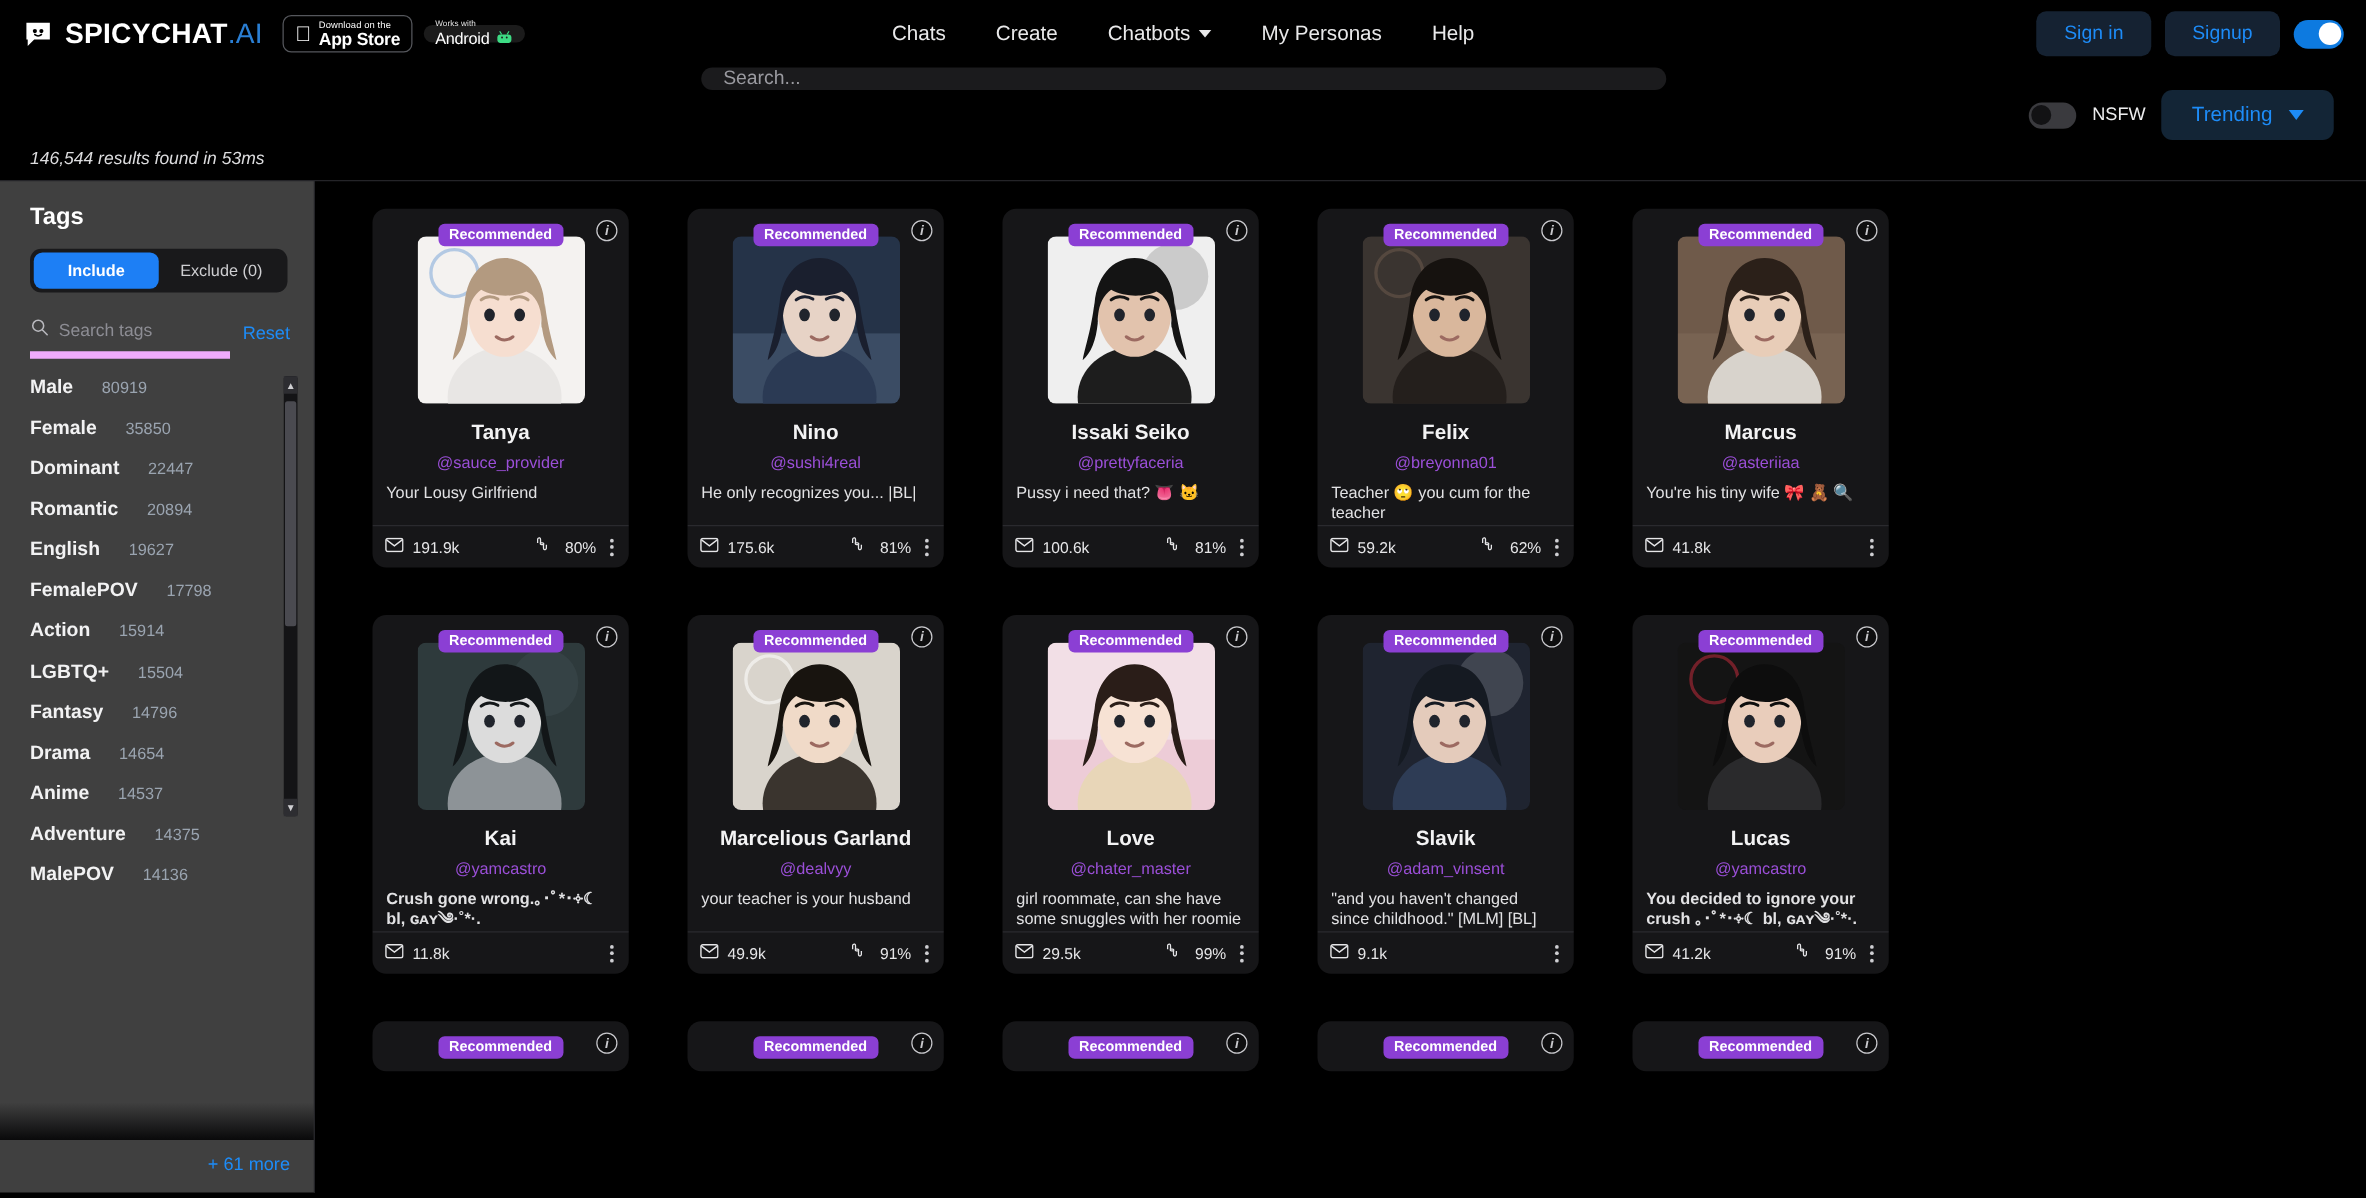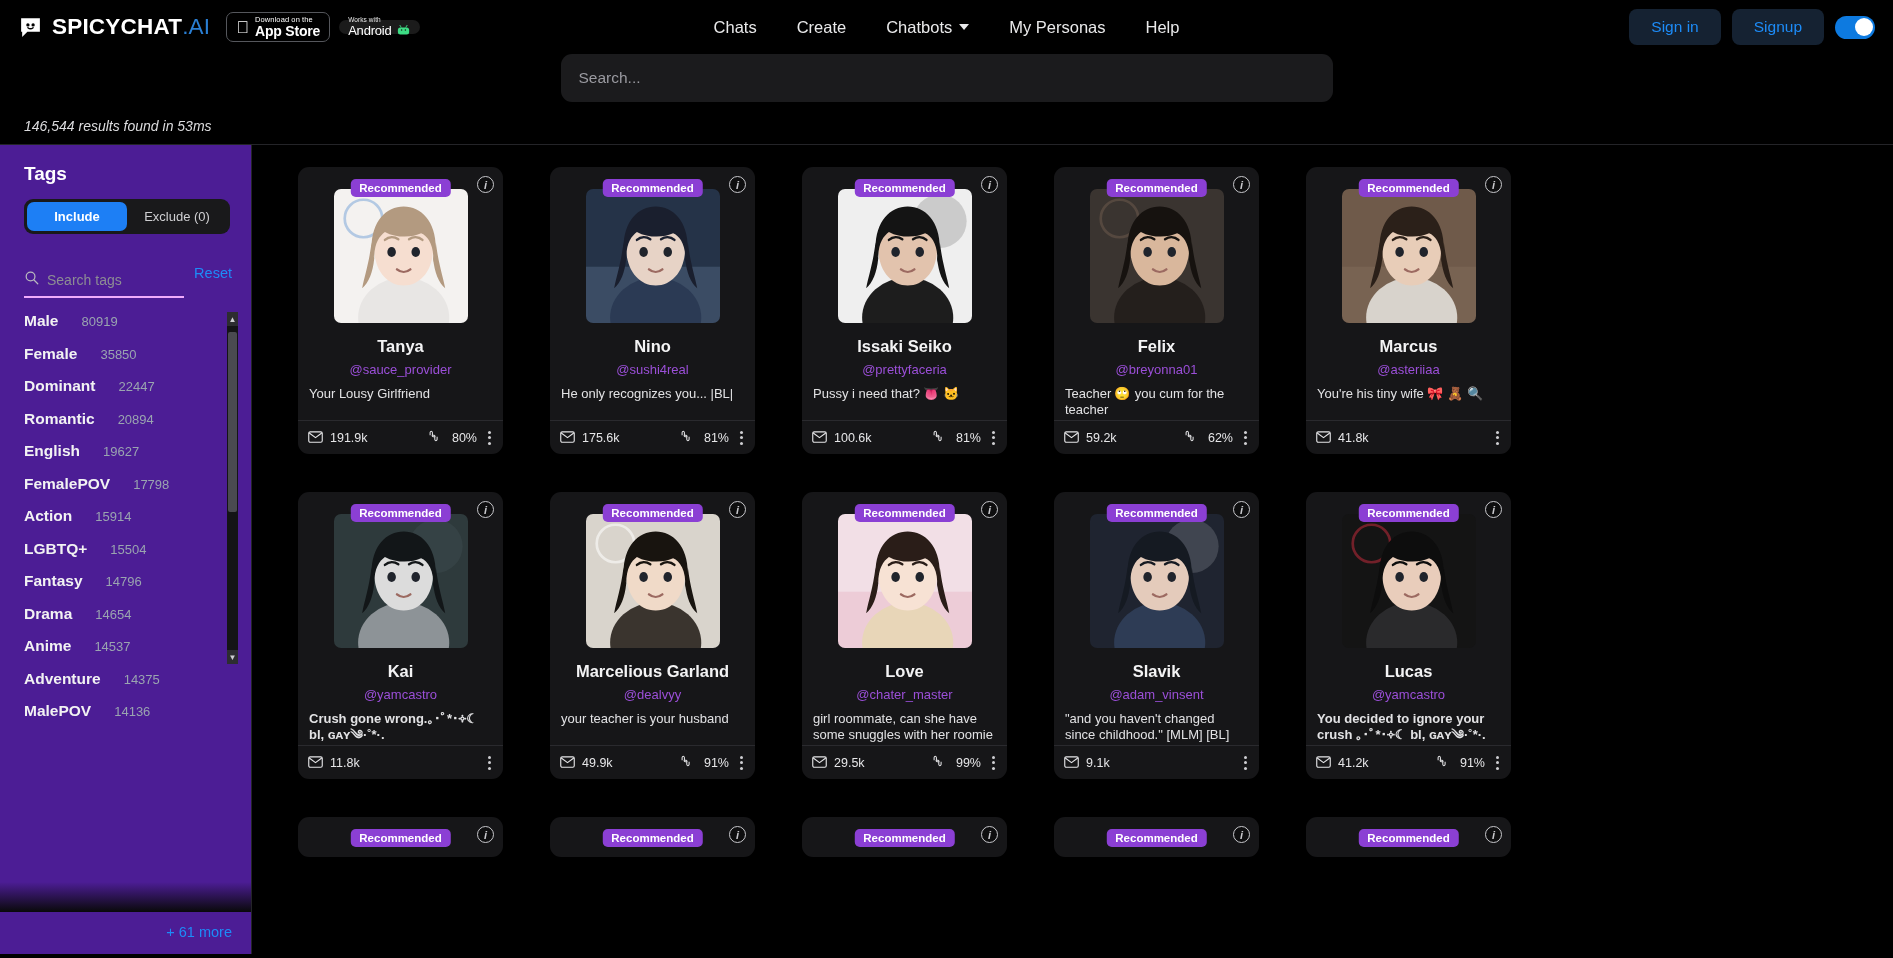--- a/index.html
+++ b/index.html
@@ -110,38 +110,38 @@
   #results-line {
     font-size:14px; font-style:italic; color:#dcdcde;
     padding: 6px 0 10px 24px;
   }
 
   
   #content { display:flex; height: calc(958px - 54px - 58px - 36px); }
 
   
   #sidebar {
-    width:252px; min-width:252px; background:#4c1d95;
+    width:252px; min-width:252px; background:#404040;
     border-top:1px solid #242428; border-right:1px solid #242428;
     padding: 18px 19px 0 24px; position:relative;
   }
   .tags-title { font-size:19px; font-weight:700; margin-bottom:14px; }
   .seg {
     display:flex; background:#19191b; border-radius:9px; padding:3px;
     width:206px; height:35px; margin-bottom:20px;
   }
   .seg-btn {
     flex:1; display:flex;align-items:center;justify-content:center;
     font-size:13px; border-radius:7px; cursor:pointer; color:#cfcfd2;
   }
   .seg-btn.active { background:#1d7ff5; color:#fff; font-weight:700; }
   .tag-search-row { display:flex; align-items:center; gap:10px; margin-bottom:3px; }
   .tag-search-box {
     flex:1; display:flex;gap:8px;
-    border-bottom:2px solid #f0abfc; padding-bottom:7px;margin-top:16px;
+    border-bottom:6px solid #f0abfc; padding-bottom:7px;
   }
   .tag-search-box input {
     background:transparent;border:none;outline:none;color:#b9b9be;font-size:14px;
     width:100%; font-family:"Liberation Sans",sans-serif;
   }
   .tag-search-box input::placeholder { color:#8d8d94; }
   .reset-link { color:#1d8cf8; font-size:14.5px; cursor:pointer; padding-bottom:7px;}
   .tag-list { margin-top:14px; position:relative; }
   .tag-row { display:flex; align-items:baseline; gap:23px; margin-bottom:14.5px; cursor:pointer; }
   .tag-name { font-size:15.5px; font-weight:700; color:#f2f2f3; }
@@ -298,20 +298,30 @@
     <button class="auth-btn">Sign in</button>
     <button class="auth-btn">Signup</button>
     <div class="theme-toggle">
         <span class="knob"></span>
       </div>
   </div>
 </div>
 
 <div id="searchbar">
   <input id="search-input" value="" placeholder="Search..." style="">
+  <div class="sb-right">
+    <div class="nsfw-toggle">
+        <span class="knob"></span>
+      </div>
+    <span class="nsfw-label">NSFW</span>
+    <button class="trending-btn">
+      <span>Trending</span>
+      <span class="tcaret"></span>
+    </button>
+  </div>
 </div>
 
 <div id="results-line">146,544 results found in 53ms</div>
 
 <div id="content">
 
   <div id="sidebar">
     <div class="tags-title">Tags</div>
 
     <div class="seg">

